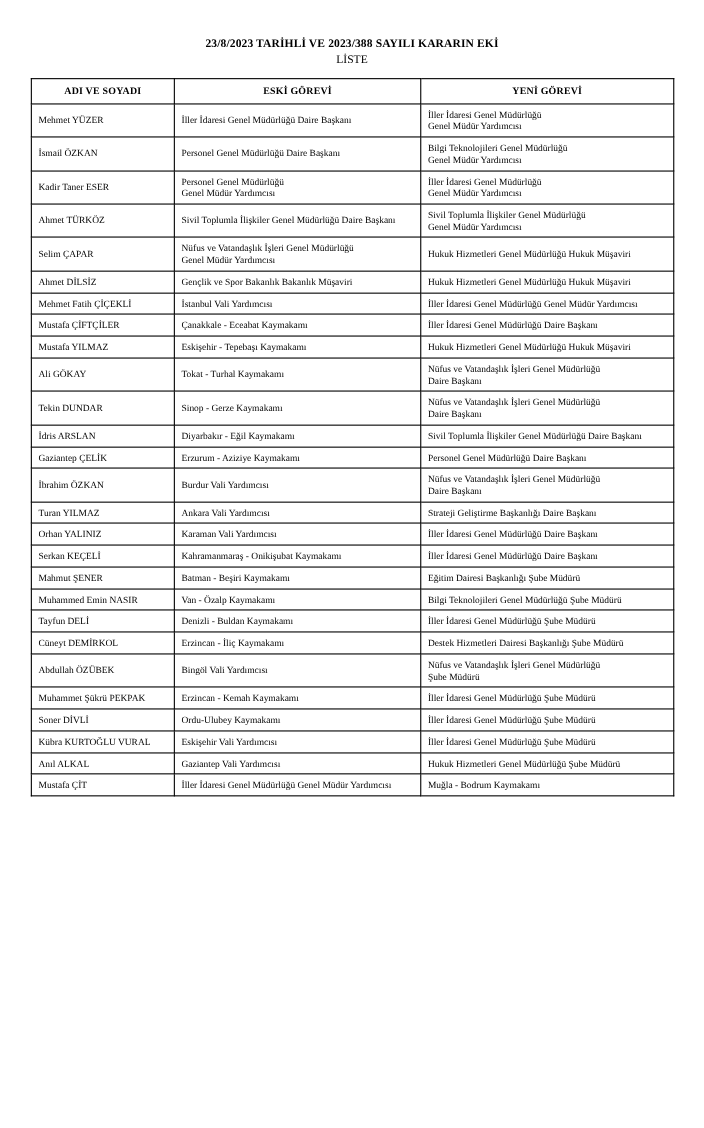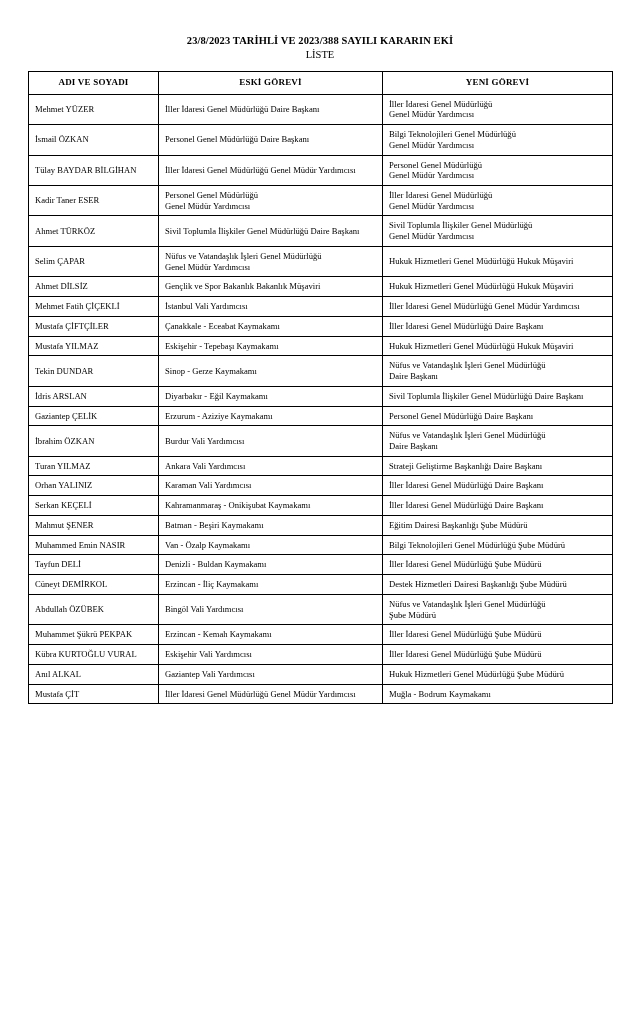--- a/index.html
+++ b/index.html
@@ -92,26 +92,20 @@
           <td class="cell-new two-line">İller İdaresi Genel Müdürlüğü
 Genel Müdür Yardımcısı</td>
         </tr>
         <tr>
           <td class="cell-name two-line">İsmail ÖZKAN</td>
           <td class="cell-old two-line">Personel Genel Müdürlüğü Daire Başkanı</td>
           <td class="cell-new two-line">Bilgi Teknolojileri Genel Müdürlüğü
 Genel Müdür Yardımcısı</td>
         </tr>
         <tr>
-          <td class="cell-name two-line">Tülay BAYDAR BİLGİHAN</td>
-          <td class="cell-old two-line">İller İdaresi Genel Müdürlüğü Genel Müdür Yardımcısı</td>
-          <td class="cell-new two-line">Personel Genel Müdürlüğü
-Genel Müdür Yardımcısı</td>
-        </tr>
-        <tr>
           <td class="cell-name two-line">Kadir Taner ESER</td>
           <td class="cell-old two-line">Personel Genel Müdürlüğü
 Genel Müdür Yardımcısı</td>
           <td class="cell-new two-line">İller İdaresi Genel Müdürlüğü
 Genel Müdür Yardımcısı</td>
         </tr>
         <tr>
           <td class="cell-name two-line">Ahmet TÜRKÖZ</td>
           <td class="cell-old two-line">Sivil Toplumla İlişkiler Genel Müdürlüğü Daire Başkanı</td>
           <td class="cell-new two-line">Sivil Toplumla İlişkiler Genel Müdürlüğü
@@ -137,20 +131,26 @@
           <td class="cell-name two-line">Mustafa ÇİFTÇİLER</td>
           <td class="cell-old two-line">Çanakkale - Eceabat Kaymakamı</td>
           <td class="cell-new two-line">İller İdaresi Genel Müdürlüğü Daire Başkanı</td>
         </tr>
         <tr>
           <td class="cell-name two-line">Mustafa YILMAZ</td>
           <td class="cell-old two-line">Eskişehir - Tepebaşı Kaymakamı</td>
           <td class="cell-new two-line">Hukuk Hizmetleri Genel Müdürlüğü Hukuk Müşaviri</td>
         </tr>
         <tr>
+          <td class="cell-name two-line">Ali GÖKAY</td>
+          <td class="cell-old two-line">Tokat - Turhal Kaymakamı</td>
+          <td class="cell-new two-line">Nüfus ve Vatandaşlık İşleri Genel Müdürlüğü
+Daire Başkanı</td>
+        </tr>
+        <tr>
           <td class="cell-name two-line">Tekin DUNDAR</td>
           <td class="cell-old two-line">Sinop - Gerze Kaymakamı</td>
           <td class="cell-new two-line">Nüfus ve Vatandaşlık İşleri Genel Müdürlüğü
 Daire Başkanı</td>
         </tr>
         <tr>
           <td class="cell-name two-line">İdris ARSLAN</td>
           <td class="cell-old two-line">Diyarbakır - Eğil Kaymakamı</td>
           <td class="cell-new two-line">Sivil Toplumla İlişkiler Genel Müdürlüğü Daire Başkanı</td>
         </tr>
@@ -202,20 +202,25 @@
         </tr>
         <tr>
           <td class="cell-name two-line">Abdullah ÖZÜBEK</td>
           <td class="cell-old two-line">Bingöl Vali Yardımcısı</td>
           <td class="cell-new two-line">Nüfus ve Vatandaşlık İşleri Genel Müdürlüğü
 Şube Müdürü</td>
         </tr>
         <tr>
           <td class="cell-name two-line">Muhammet Şükrü PEKPAK</td>
           <td class="cell-old two-line">Erzincan - Kemah Kaymakamı</td>
+          <td class="cell-new two-line">İller İdaresi Genel Müdürlüğü Şube Müdürü</td>
+        </tr>
+        <tr>
+          <td class="cell-name two-line">Soner DİVLİ</td>
+          <td class="cell-old two-line">Ordu-Ulubey Kaymakamı</td>
           <td class="cell-new two-line">İller İdaresi Genel Müdürlüğü Şube Müdürü</td>
         </tr>
         <tr>
           <td class="cell-name two-line">Kübra KURTOĞLU VURAL</td>
           <td class="cell-old two-line">Eskişehir Vali Yardımcısı</td>
           <td class="cell-new two-line">İller İdaresi Genel Müdürlüğü Şube Müdürü</td>
         </tr>
         <tr>
           <td class="cell-name two-line">Anıl ALKAL</td>
           <td class="cell-old two-line">Gaziantep Vali Yardımcısı</td>

